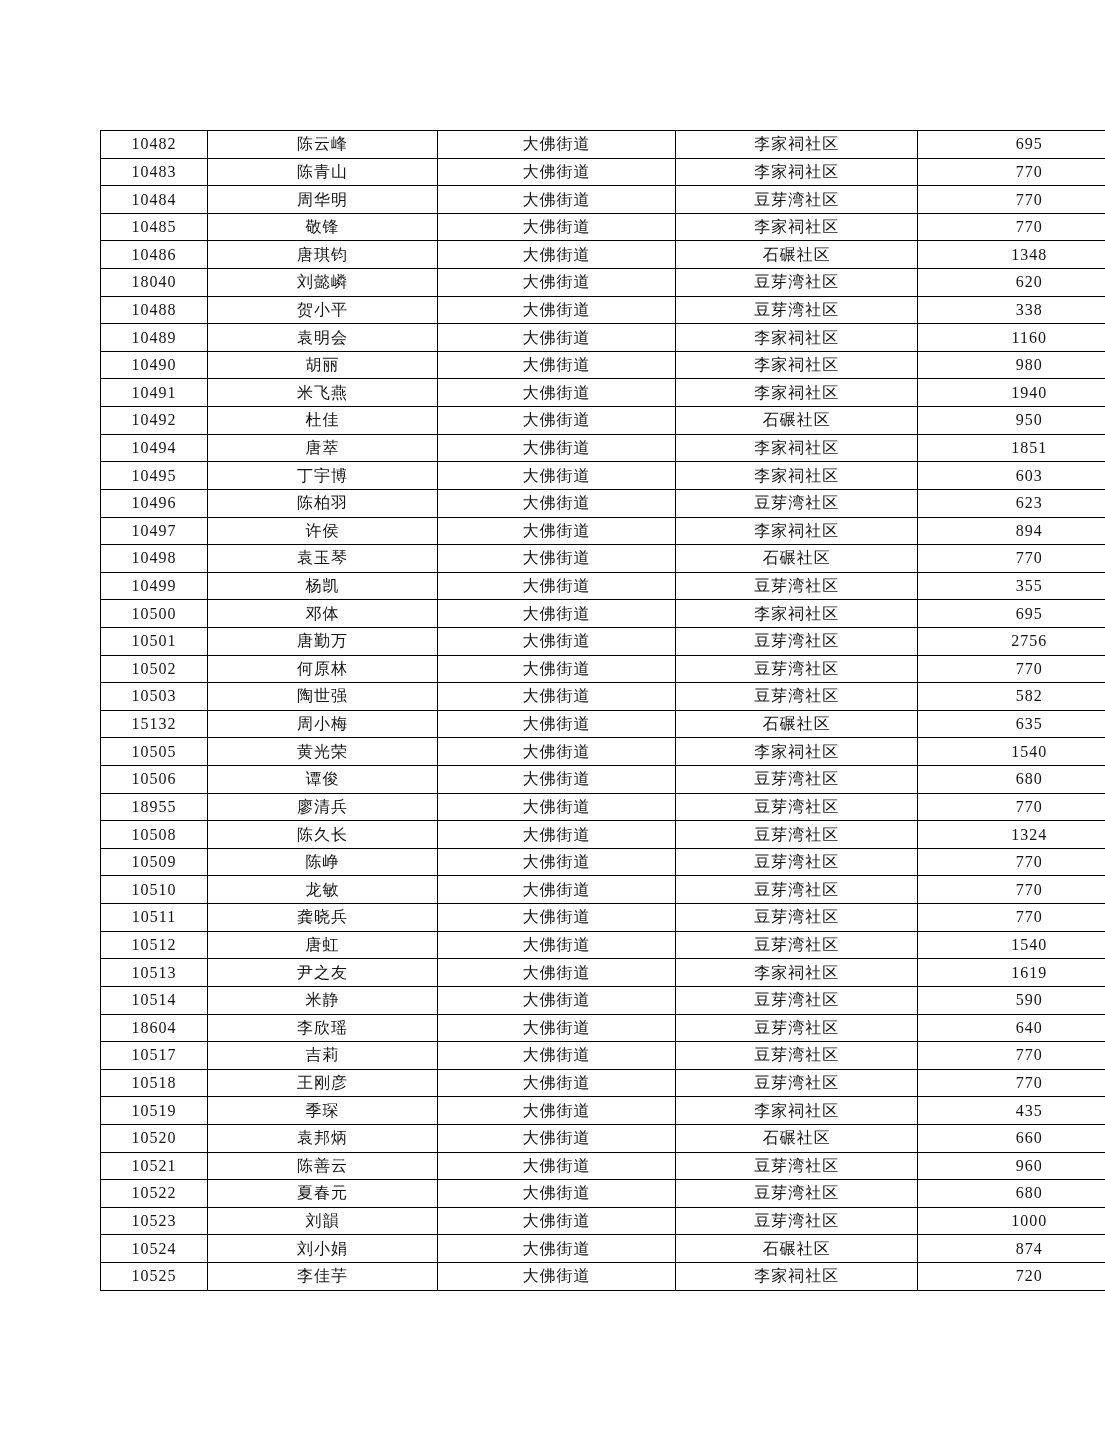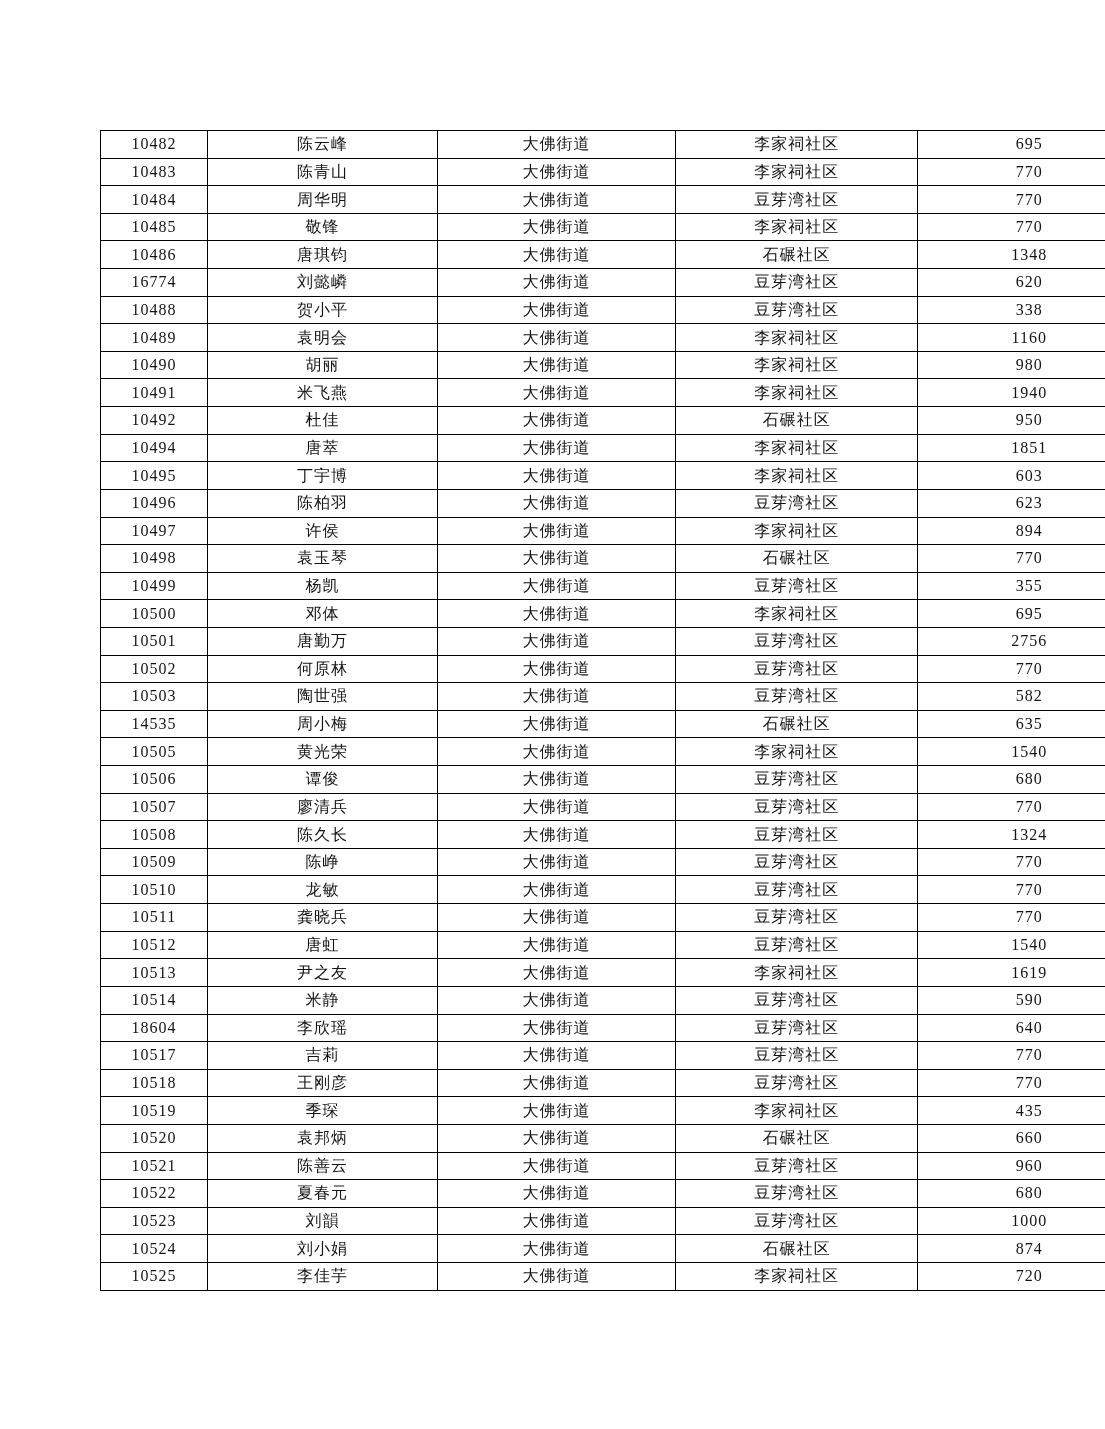--- a/index.html
+++ b/index.html
@@ -92,21 +92,21 @@
           <td class="cell-amount">770</td>
         </tr>
         <tr>
           <td class="cell-id">10486</td>
           <td class="cell-name">唐琪钧</td>
           <td class="cell-street">大佛街道</td>
           <td class="cell-community">石碾社区</td>
           <td class="cell-amount">1348</td>
         </tr>
         <tr>
-          <td class="cell-id">16774</td>
+          <td class="cell-id">18040</td>
           <td class="cell-name">刘懿嶙</td>
           <td class="cell-street">大佛街道</td>
           <td class="cell-community">豆芽湾社区</td>
           <td class="cell-amount">620</td>
         </tr>
         <tr>
           <td class="cell-id">10488</td>
           <td class="cell-name">贺小平</td>
           <td class="cell-street">大佛街道</td>
           <td class="cell-community">豆芽湾社区</td>
@@ -204,42 +204,42 @@
           <td class="cell-amount">770</td>
         </tr>
         <tr>
           <td class="cell-id">10503</td>
           <td class="cell-name">陶世强</td>
           <td class="cell-street">大佛街道</td>
           <td class="cell-community">豆芽湾社区</td>
           <td class="cell-amount">582</td>
         </tr>
         <tr>
-          <td class="cell-id">14535</td>
+          <td class="cell-id">15132</td>
           <td class="cell-name">周小梅</td>
           <td class="cell-street">大佛街道</td>
           <td class="cell-community">石碾社区</td>
           <td class="cell-amount">635</td>
         </tr>
         <tr>
           <td class="cell-id">10505</td>
           <td class="cell-name">黄光荣</td>
           <td class="cell-street">大佛街道</td>
           <td class="cell-community">李家祠社区</td>
           <td class="cell-amount">1540</td>
         </tr>
         <tr>
           <td class="cell-id">10506</td>
           <td class="cell-name">谭俊</td>
           <td class="cell-street">大佛街道</td>
           <td class="cell-community">豆芽湾社区</td>
           <td class="cell-amount">680</td>
         </tr>
         <tr>
-          <td class="cell-id">10507</td>
+          <td class="cell-id">18955</td>
           <td class="cell-name">廖清兵</td>
           <td class="cell-street">大佛街道</td>
           <td class="cell-community">豆芽湾社区</td>
           <td class="cell-amount">770</td>
         </tr>
         <tr>
           <td class="cell-id">10508</td>
           <td class="cell-name">陈久长</td>
           <td class="cell-street">大佛街道</td>
           <td class="cell-community">豆芽湾社区</td>

